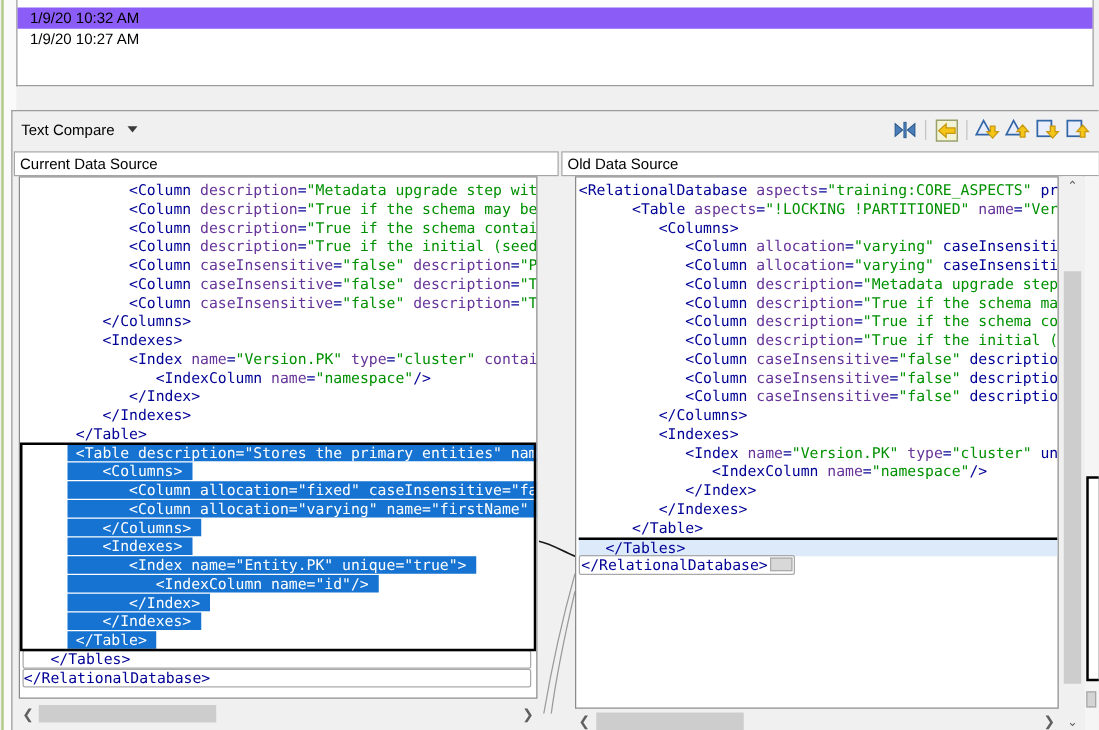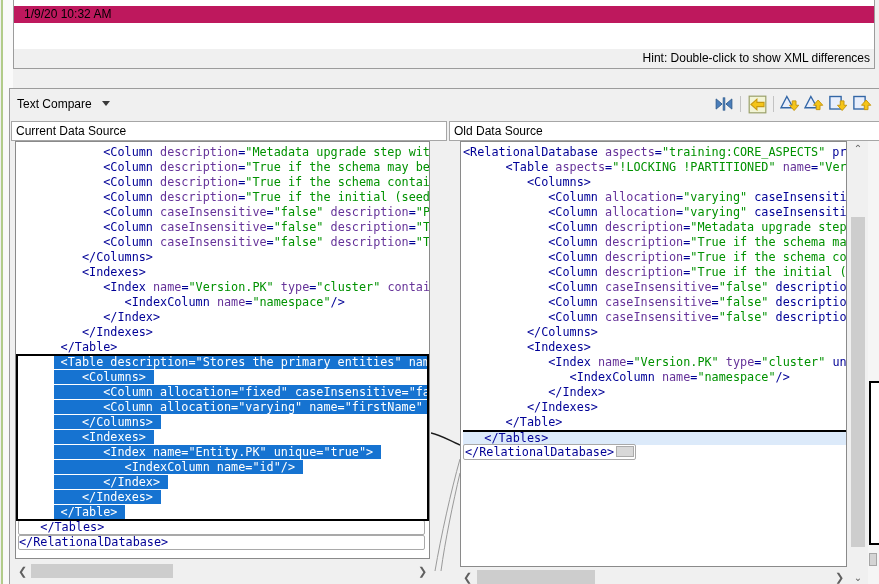--- a/index.html
+++ b/index.html
@@ -11,21 +11,21 @@
   }
   
   .edge-accent{position:absolute;left:1px;top:0;width:2px;height:584px;background:#b2cc8a;}
   .edge-white{position:absolute;left:3px;top:0;width:10px;height:584px;background:#fafafa;}
 
   
   .history{position:absolute;left:13px;top:0;width:862px;height:69px;background:#fff;
     border:1px solid #9c9c9c;border-top:none;box-sizing:border-box;}
   .hrow{height:17px;line-height:17px;padding-left:10px;font-size:12px;white-space:nowrap;}
   .hrow.partial{height:6px;}
-  .hrow.selected{background:#be185d;}
+  .hrow.selected{background:#8b5cf6;}
   .hint-bar{position:absolute;left:0;right:0;bottom:0;height:19px;line-height:19px;
     background:#f0f0f0;text-align:right;padding-right:4px;font-size:12px;}
 
   
   .compare{position:absolute;left:9px;top:88px;width:870px;height:558px;
     border:1px solid #9c9c9c;border-right:none;box-sizing:border-box;background:#f0f0f0;padding-left:11px;}
   .mode-select{position:absolute;left:7px;top:7px;height:18px;font-size:12px;line-height:16px;cursor:default;}
   .mode-select .caret{display:inline-block;width:0;height:0;margin-left:10px;vertical-align:2px;
     border-left:4px solid transparent;border-right:4px solid transparent;border-top:5px solid #3a3a3a;}
   .tools{position:absolute;right:6px;top:4px;display:flex;align-items:center;gap:2px;height:22px;}
@@ -79,22 +79,22 @@
 <body>
 
 <div class="edge-white"></div>
 <div class="edge-accent"></div>
 
 <div class="history">
   <div class="hrow partial"></div>
   <div class="hrow selected">
     <span>1/9/20 10:32 AM</span>
   </div>
-  <div class="hint-bar">
-    <span>Hint: Double-click to show XML differences</span>
+  <div class="hrow">
+    <span>1/9/20 10:27 AM</span>
   </div>
 </div>
 
 <div class="compare">
 
   <div class="mode-select">
     <span>Text Compare</span><span class="caret"></span>
   </div>
 
   <div class="tools">

